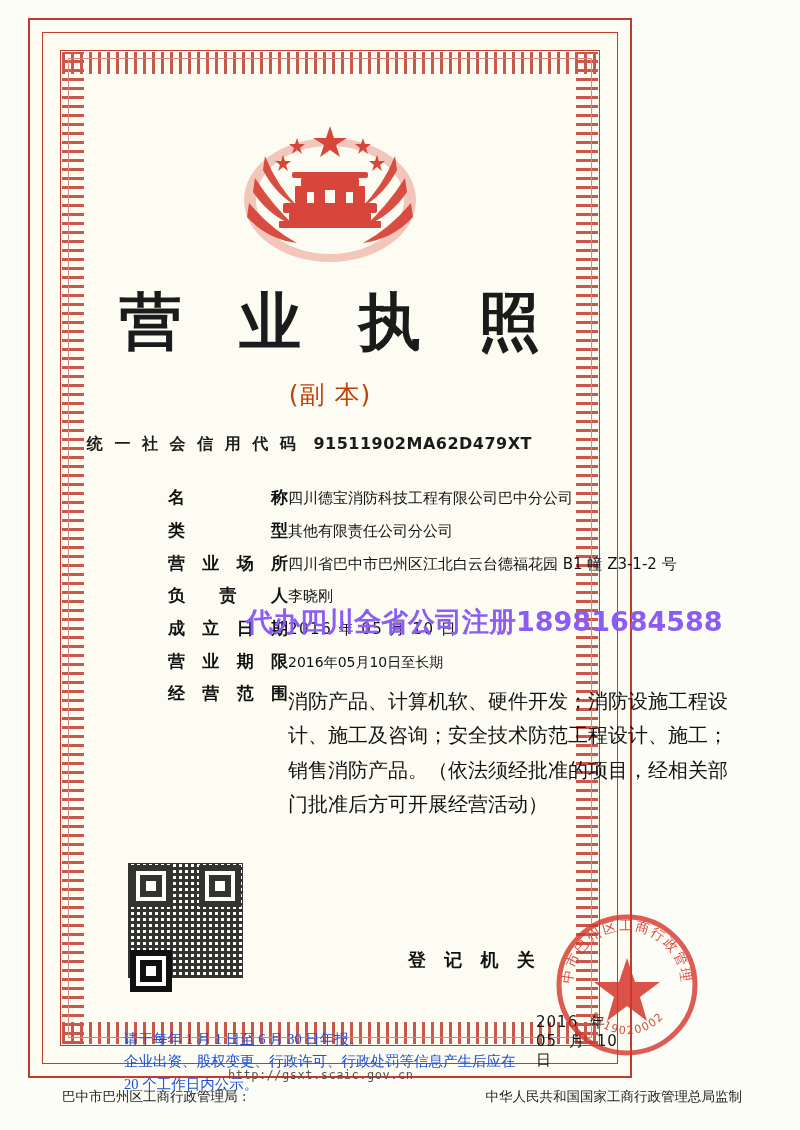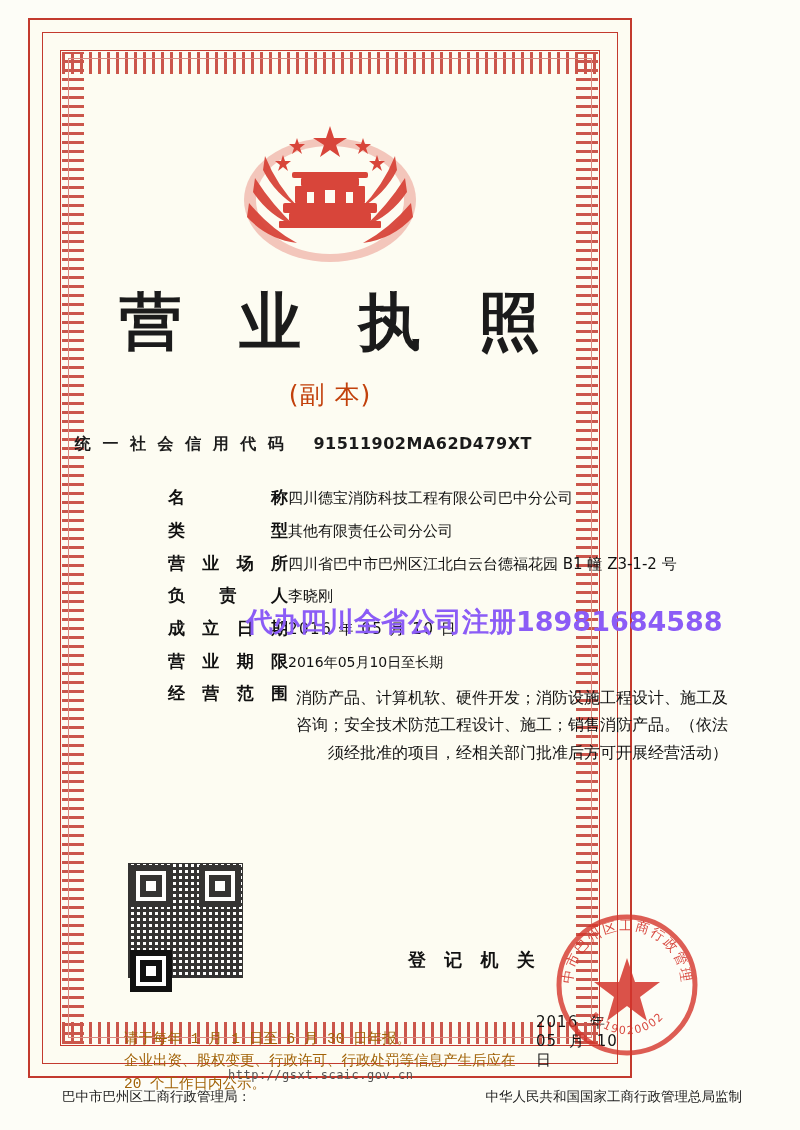--- a/index.html
+++ b/index.html
@@ -108,21 +108,21 @@
     position: absolute;
     right: 100px;
     top: 416px;
     font-family: "DejaVu Sans", sans-serif;
     font-size: 16px;
     font-weight: bold;
     color: #1b1b1b;
     letter-spacing: 1px;
   }
   .code-line .code-label { letter-spacing: 3px; }
-  .code-line .code-value { margin-left: 20px; letter-spacing: .5px; }
+  .code-line .code-value { margin-left: 8px; letter-spacing: .5px; }
 
   
   .fields {
     position: absolute;
     left: 140px;
     top: 468px;
     width: 560px;
   }
   .row {
     display: flex;
@@ -142,21 +142,21 @@
   }
   .row .label span { display: inline-block; }
   .row .value {
     flex: 1;
     font-family: "DejaVu Sans", sans-serif;
     font-size: 15px;
     color: #111;
     line-height: 1.45;
     padding-top: 2px;
   }
-  .row.scope .value { font-size: 16px; line-height: 1.72; text-align: right; }
+  .row.scope .value { font-size: 20px; line-height: 1.72; }
   .row .value.small { font-size: 14px; }
   .row .value.spaced { letter-spacing: 1.5px; }
 
   
   .ad-text {
     position: absolute;
     left: 218px;
     top: 586px;
     font-family: "DejaVu Sans", sans-serif;
     font-size: 27px;
@@ -228,23 +228,23 @@
     top: 888px;
     width: 158px;
     height: 158px;
   }
 
   
   .note {
     position: absolute;
     left: 96px;
     top: 1010px;
-    font-family: Liberation Mono, monospace;
+    font-family: Liberation Serif, serif;
     font-size: 14.5px;
-    color: #a16207;
+    color: #1d4ed8;
     line-height: 1.55;
     width: 420px;
   }
   .note .line2 { }
   .url-stamp {
     position: absolute;
     left: 228px;
     top: 1068px;
     font-family: "DejaVu Sans Mono", monospace;
     font-size: 12px;

